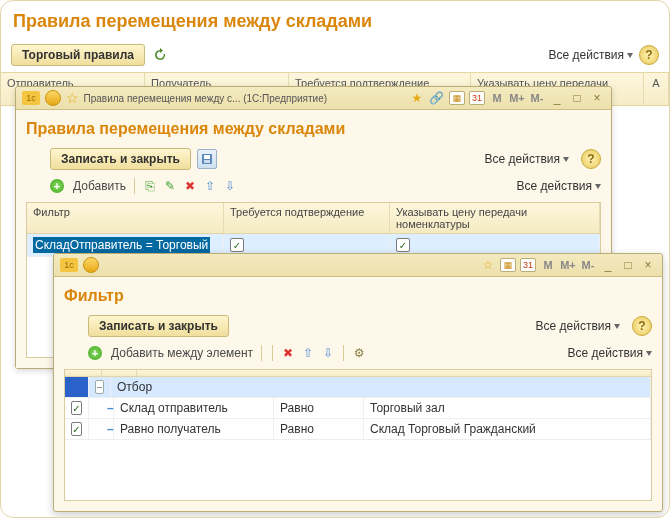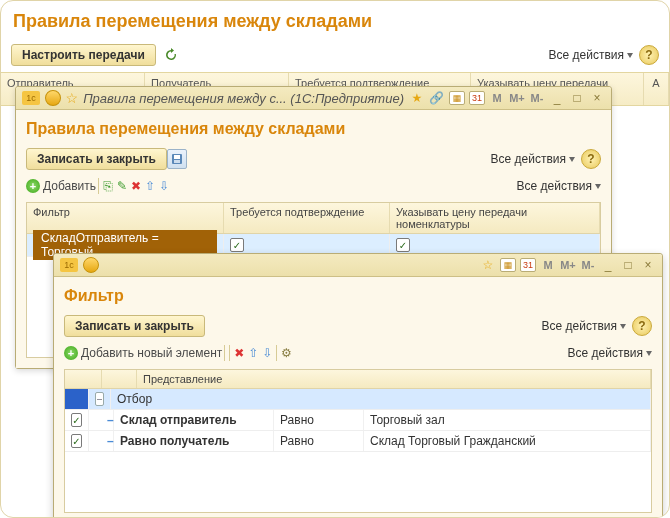--- a/index.html
+++ b/index.html
@@ -18,68 +18,68 @@
 .grid-head{display:flex;background:linear-gradient(#fdf6dd,#f6ecc6);border-top:1px solid #e3d6a0;border-bottom:1px solid #e3d6a0;}
 .gh-cell{padding:4px 6px;border-right:1px solid #e6dbb0;font-size:11px;color:#555;}
 .gh-c1{width:131px;} .gh-c2{width:131px;} .gh-c3{width:169px;} .gh-c4{flex:1;} .gh-c5{width:12px;text-align:center;}
 .blank{height:280px;background:#fff;}
 
 .sub-window{position:absolute;left:14px;top:85px;width:595px;border:1px solid #b9ac75;border-radius:3px;background:#fdf8ea;box-shadow:0 2px 6px rgba(0,0,0,0.15);}
 .win-titlebar{display:flex;align-items:center;gap:5px;background:linear-gradient(#f4eac0,#ece0ab);padding:3px 6px;border-bottom:1px solid #cdbf86;border-radius:3px 3px 0 0;}
 .tb-badge{width:18px;height:14px;background:#f5c542;border-radius:2px;display:flex;align-items:center;justify-content:center;font-size:9px;font-weight:normal;color:#9a6a00;}
 .tb-drop{width:14px;height:14px;border-radius:50%;background:linear-gradient(#ffd76a,#e6a813);border:1px solid #c6920a;display:inline-block;}
 .tb-star{color:#e6a813;font-size:14px;}
-.tb-title{color:#555;font-size:13px;flex:0 0 auto;font-style:italic;}
+.tb-title{color:#555;font-size:10px;flex:0 0 auto;}
 .tb-icons{display:flex;align-items:center;gap:4px;margin-left:auto;}
 .ic{width:16px;height:16px;display:inline-flex;align-items:center;justify-content:center;color:#8a7a3a;cursor:pointer;}
 .ic-box{border:1px solid #b9ac75;border-radius:2px;width:14px;height:12px;font-size:9px;}
 .ic-M{font-weight:bold;color:#888;font-size:11px;}
 .sub-body{background:#fdf8ea;padding:6px 10px 10px;}
 .sub-h1{color:#d9860b;font-size:16px;font-weight:bold;padding:4px 0 8px;}
-.row{display:flex;align-items:center;padding:2px 0;}
+.row{display:flex;align-items:center;gap:6px;padding:2px 0;margin-left:24px;}
 .save-ic{width:18px;height:18px;border:1px solid #9bb3c9;border-radius:2px;background:linear-gradient(#eaf2fb,#cfe0f0);display:inline-flex;align-items:center;justify-content:center;}
 .save-ic svg{display:block;}
 .add-ic{width:14px;height:14px;border-radius:50%;background:radial-gradient(#8fdb6a,#3aa516);display:inline-flex;align-items:center;justify-content:center;color:#fff;font-weight:bold;font-size:11px;margin-right:3px;}
 .mini-ic{width:14px;height:14px;display:inline-flex;align-items:center;justify-content:center;font-size:12px;cursor:pointer;}
 .sep{width:1px;height:16px;background:#d7cb96;margin:0 2px;}
 .grid2{border:1px solid #d8ccA0;margin-top:6px;background:#fff;}
 .g2h{display:flex;background:linear-gradient(#fdf6dd,#f5eac1);border-bottom:1px solid #e0d4a8;}
 .g2h>div{padding:3px 6px;border-right:1px solid #e6dbb0;font-size:11px;color:#444;}
 .g2c1{width:184px;} .g2c2{width:153px;} .g2c3{flex:1;}
 .g2r{display:flex;align-items:center;background:#dceeff;border-bottom:1px solid #eee;}
 .g2r>div{padding:2px 6px;border-right:1px solid #eee;height:18px;display:flex;align-items:center;}
-.sel-text{background:#a16207;color:#fff;padding:1px 8px;display:inline-block;}
+.sel-text{background:#0369a1;color:#fff;padding:1px 2px;display:inline-block;}
 .chk{width:12px;height:12px;border:1px solid #7a7a7a;border-radius:2px;background:#fff;display:inline-flex;align-items:center;justify-content:center;font-size:10px;color:#2a6a1a;}
 
 .filter-window{position:absolute;left:52px;top:252px;width:608px;border:1px solid #b9ac75;border-radius:3px;background:#fdf8ea;box-shadow:0 3px 8px rgba(0,0,0,0.2);}
 .filter-body{padding:6px 10px 10px;}
 .grid3{border:1px solid #d8cca0;margin-top:6px;background:#fff;position:relative;}
 .g3h{display:flex;background:linear-gradient(#fdf6dd,#f5eac1);border-bottom:1px solid #e0d4a8;}
 .g3h>div{padding:3px 6px;border-right:1px solid #e6dbb0;font-size:11px;color:#444;}
-.g3c0{width:24px;} .g3c1{width:22px;} .g3c2{width:160px;font-weight:bold;} .g3c3{width:90px;} .g3c4{flex:1;}
+.g3c0{width:24px;} .g3c1{width:22px;} .g3c2{width:160px;} .g3c3{width:90px;} .g3c4{flex:1;}
 .g3r{display:flex;align-items:center;border-bottom:1px solid #eee;height:20px;}
 .g3r>div{padding:2px 6px;border-right:1px solid #f0f0f0;height:100%;display:flex;align-items:center;box-sizing:border-box;}
 .g3r.sel{background:#d6e9ff;}
 .dot{width:12px;height:12px;border:1px solid #9aa;border-radius:2px;background:#fff;display:inline-flex;align-items:center;justify-content:center;font-size:9px;color:#556;}
 .dash{color:#4a8bd6;font-weight:bold;}
 .x-red{color:#d33;}
 .x-green{color:#3a9a2a;}
 .ar-up{color:#4a8bd6;}
 .ar-dn{color:#4a8bd6;}
 .gear{color:#8a7f44;}
 .indent1{padding-left:18px !important;}
 .filter-below{height:60px;background:#fff;}
 </style>
 </head>
 <body>
 
 <div class="root">
   <div class="page-title">Правила перемещения между складами</div>
   <div class="toolbar-main">
-    <span class="btn btn-primary">Настроить передачи</span>
+    <span class="btn btn-primary">Торговый правила</span>
     <span class="refresh-ic">
       <svg width="14" height="14" viewBox="0 0 14 14">
           <path d="M7 2a5 5 0 1 0 4.9 4H10.5A3.5 3.5 0 1 1 7 3.5V5l3-2.5L7 0v2z" fill="#4a8a2a"></path>
         </svg>
     </span>
     <span class="spacer"></span>
     <span class="dd">
       <span>Все действия</span>
       <span class="tri"></span>
     </span>
@@ -190,39 +190,38 @@
         <span class="btn btn-primary">Записать и закрыть</span>
         <span class="spacer"></span>
         <span class="dd">
           <span>Все действия</span>
           <span class="tri"></span>
         </span>
         <span class="help">?</span>
       </div>
       <div class="row" style="margin-top:4px;">
         <span class="add-ic">+</span>
-        <span class="link">Добавить новый элемент</span>
+        <span class="link">Добавить между элемент</span>
         <span class="sep"></span>
         <span class="sep"></span>
         <span class="mini-ic x-red">✖</span>
         <span class="mini-ic ar-up">⇧</span>
         <span class="mini-ic ar-dn">⇩</span>
         <span class="sep"></span>
         <span class="mini-ic gear">⚙</span>
         <span class="spacer"></span>
         <span class="dd">
           <span>Все действия</span>
           <span class="tri"></span>
         </span>
       </div>
       <div class="grid3">
         <div class="g3h">
           <div class="g3c0"></div>
           <div class="g3c1"></div>
-          <div style="flex:1;">Представление</div>
         </div>
         <div class="g3r sel">
           <div class="g3c0" style="background:#2b62c9;"></div>
           <div class="g3c1">
               <span class="dot">–</span>
             </div>
           <div style="flex:1;">Отбор</div>
         </div>
         <div class="g3r">
           <div class="g3c0">

